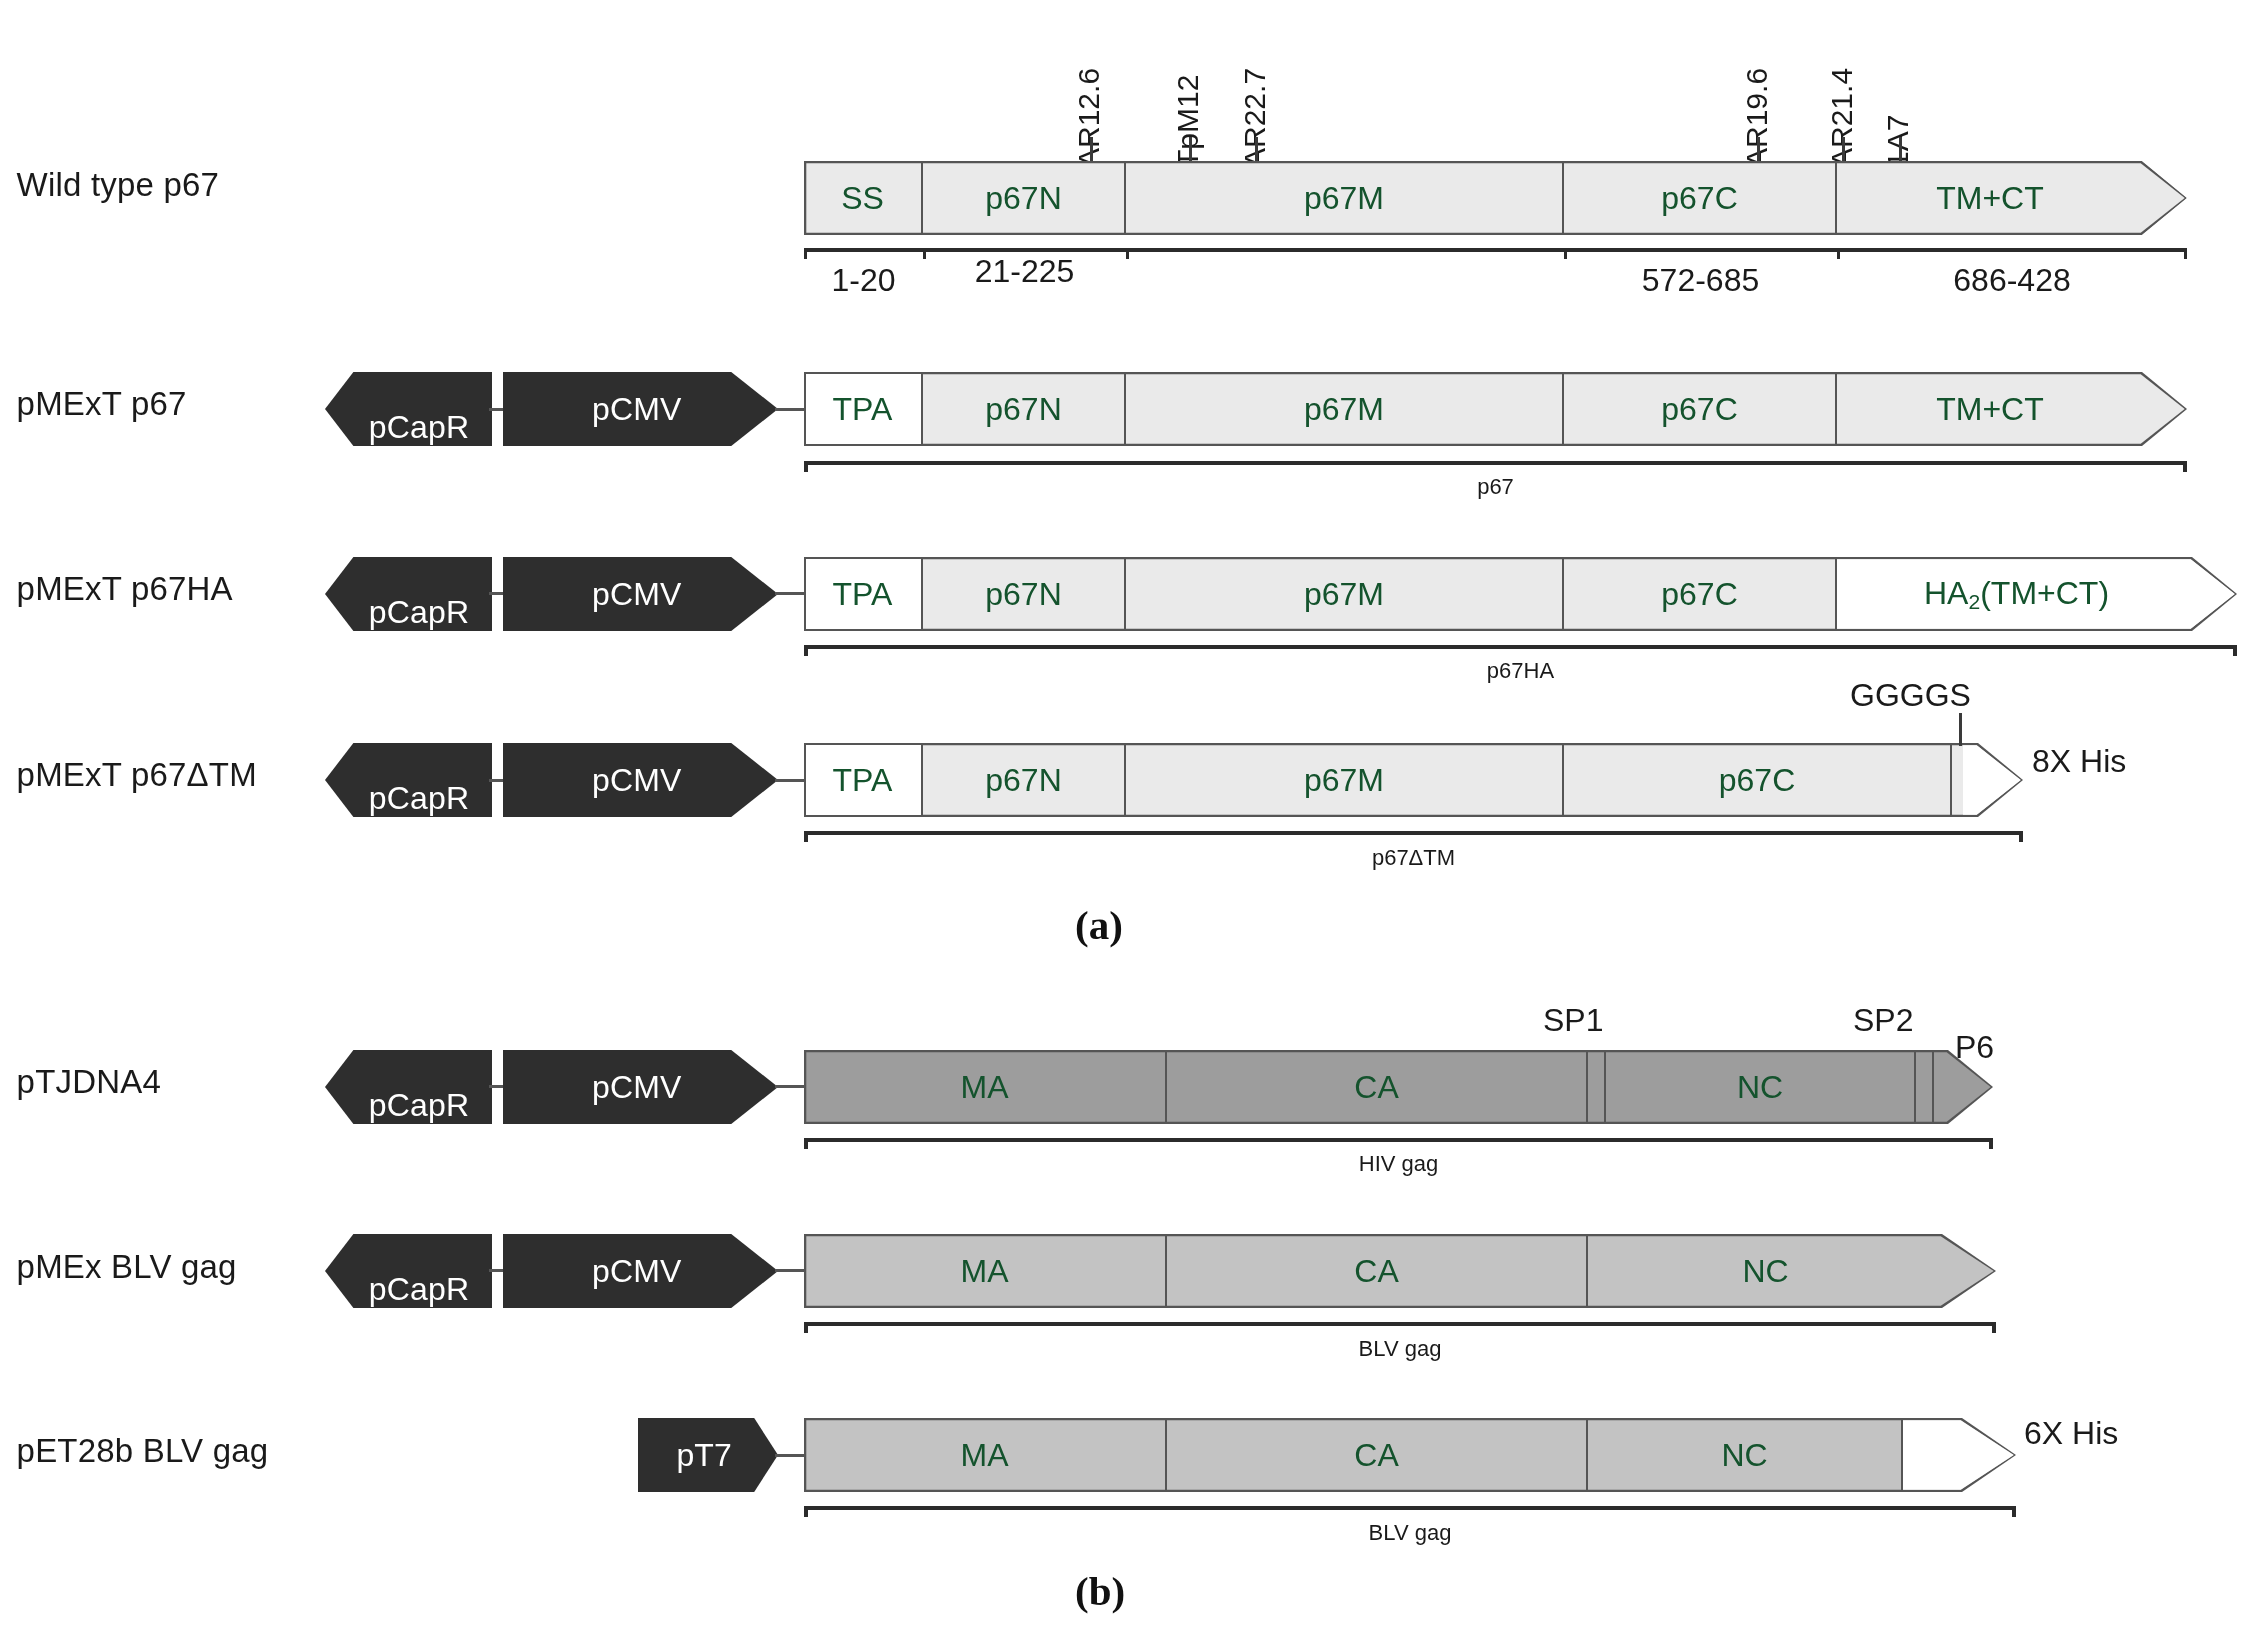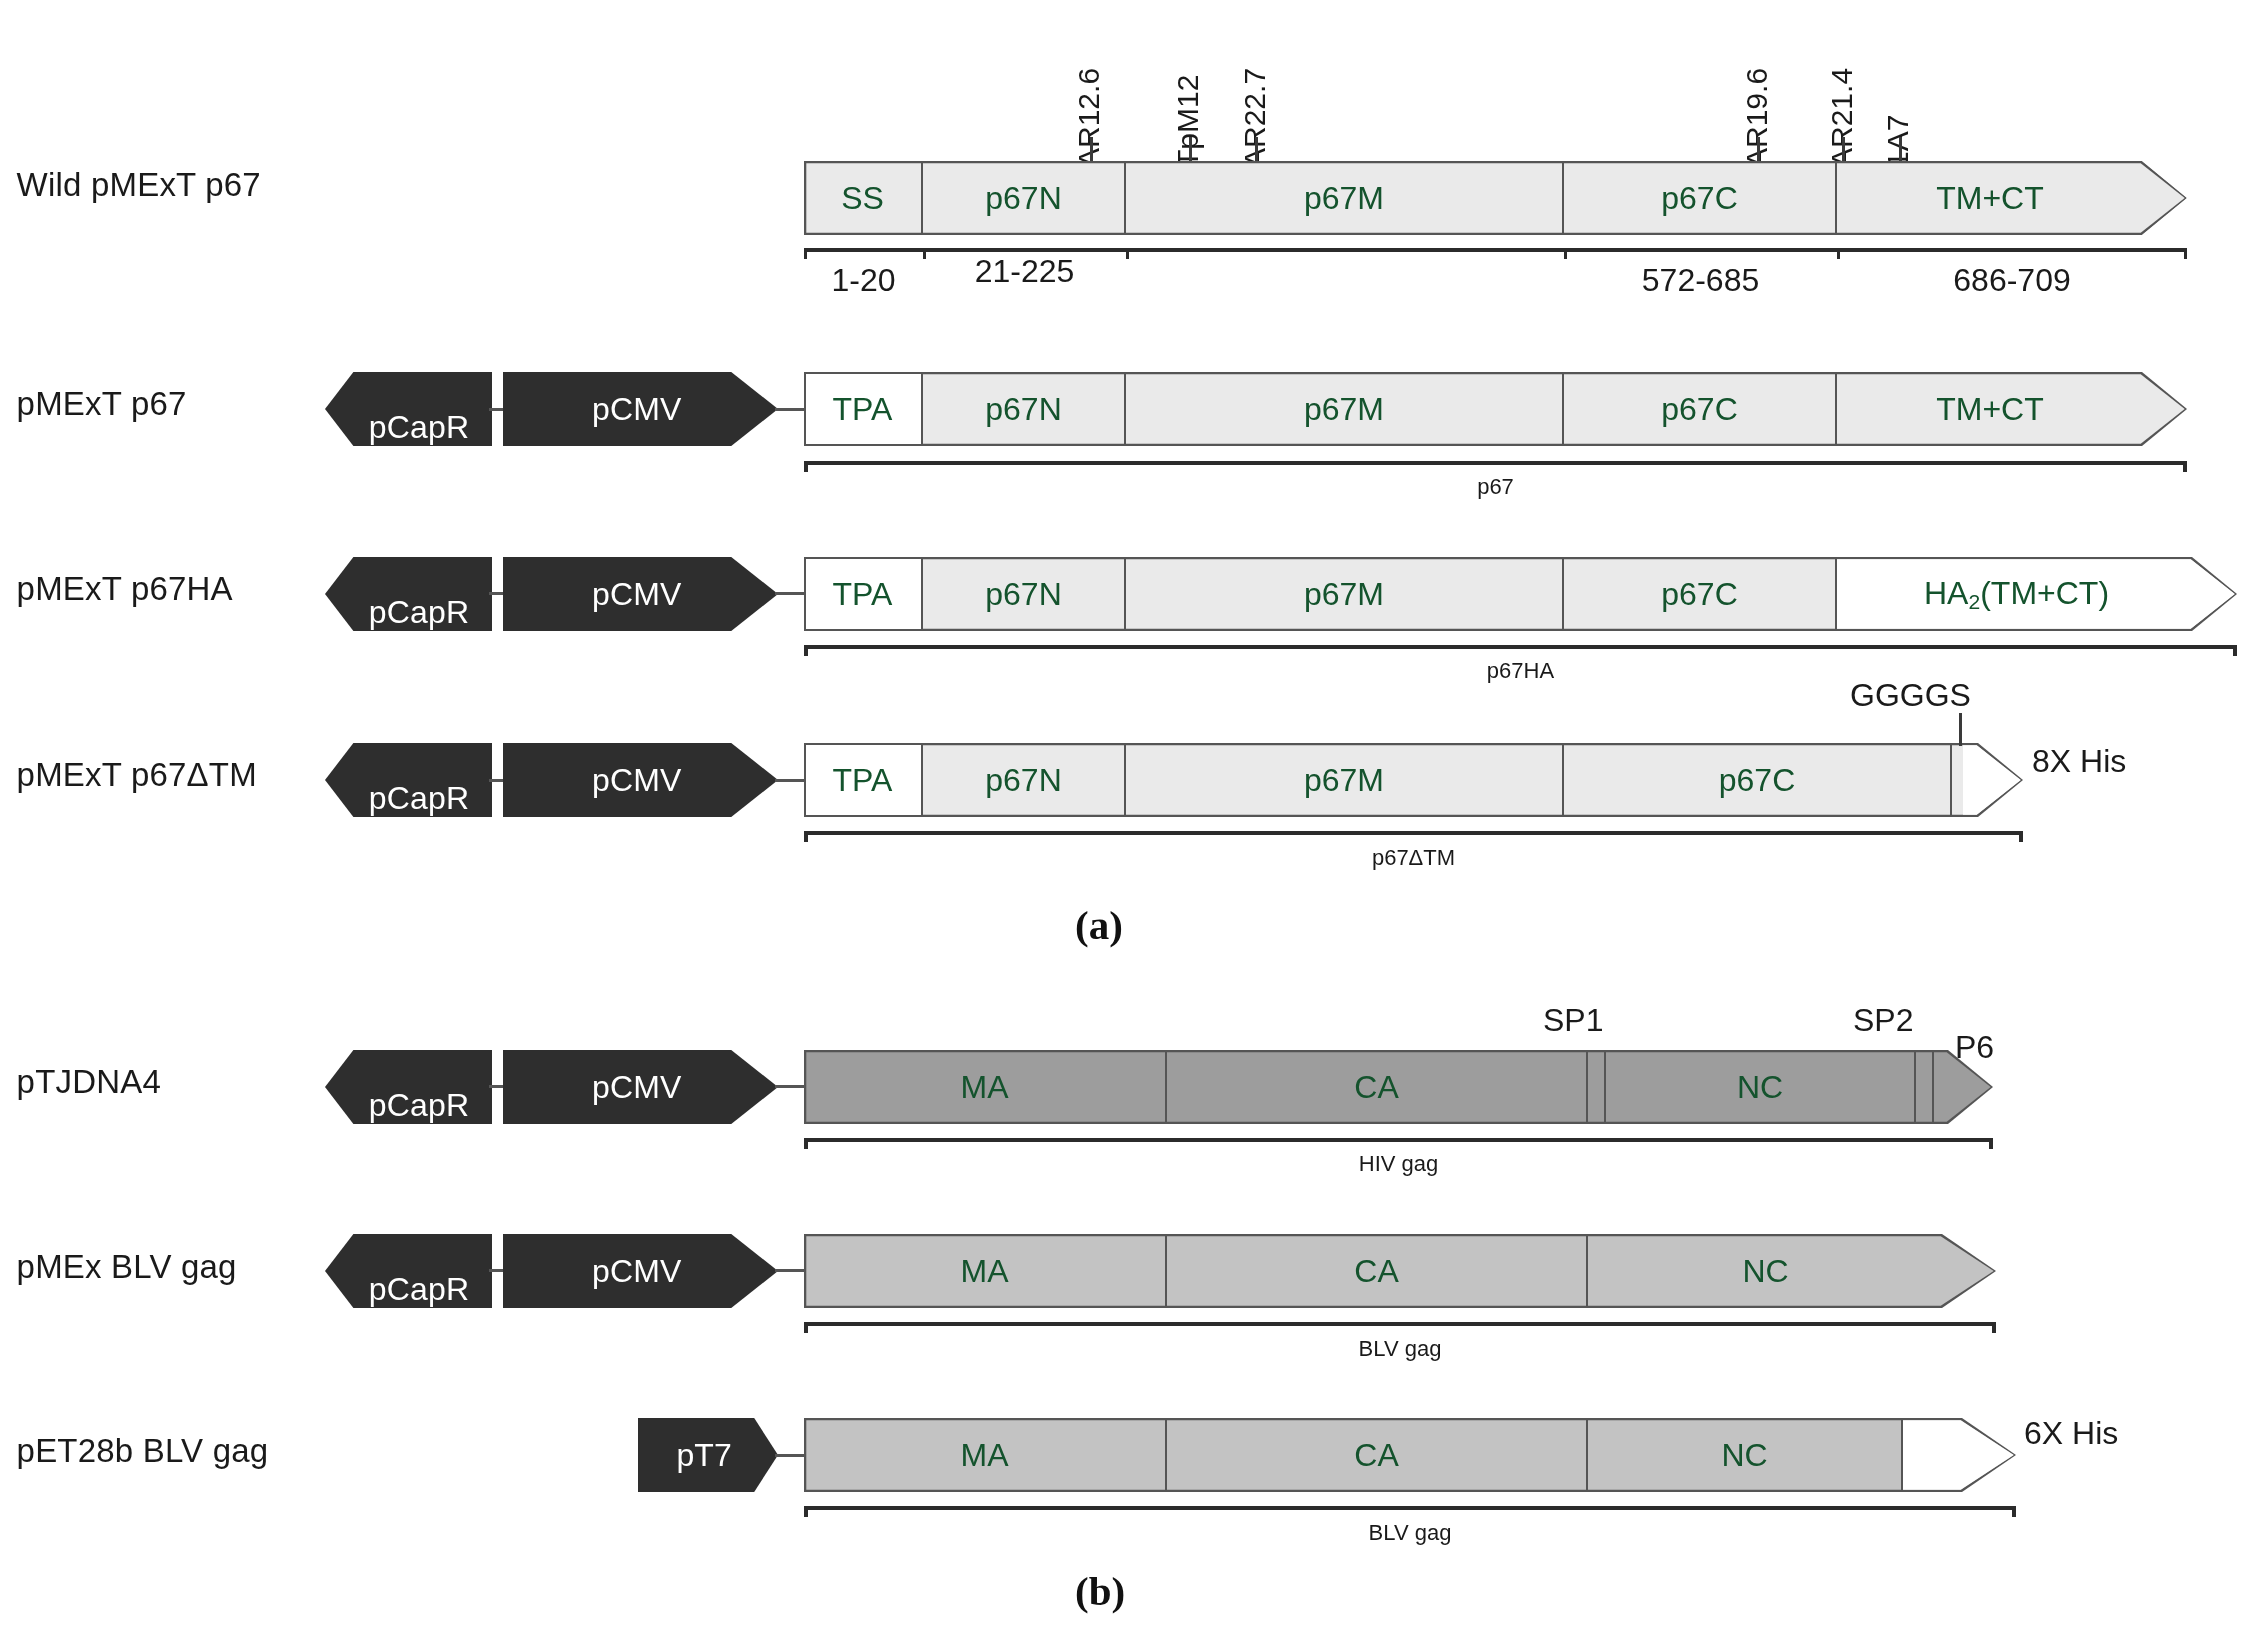--- a/index.html
+++ b/index.html
@@ -80,21 +80,21 @@
 
   <div class="vlabel" style="left:1774px;top:134px;">AR19.6</div>
   <div class="tick" style="left:1757px;top:137px;height:29px;"></div>
 
   <div class="vlabel" style="left:1859px;top:134px;">AR21.4</div>
   <div class="tick" style="left:1842px;top:137px;height:29px;"></div>
 
   <div class="vlabel" style="left:1915px;top:134px;">1A7</div>
   <div class="tick" style="left:1899px;top:137px;height:29px;"></div>
 
-  <div class="row-label" style="left:16.6px;top:166px;">Wild pMExT p67</div>
+  <div class="row-label" style="left:16.6px;top:166px;">Wild type p67</div>
 
   <div class="abs outline" style="left:804px;top:161px;width:1383px;height:74px;background:#eaeaea;
               clip-path:polygon(0 0, calc(100% - 45px) 0, 100% 50%, calc(100% - 45px) 100%, 0 100%);
               border:none;">
     <div style="position:absolute;inset:0;
                 clip-path:polygon(0 0, calc(100% - 45px) 0, 100% 50%, calc(100% - 45px) 100%, 0 100%);
                 background:#555;"></div>
     <div style="position:absolute;left:2.3px;top:2.3px;right:2.3px;bottom:2.3px;
                 clip-path:polygon(0 0, calc(100% - 44px) 0, 100% 50%, calc(100% - 44px) 100%, 0 100%);
                 background:#eaeaea;"></div>
@@ -111,21 +111,21 @@
   <div class="rtick" style="left:804px;top:248px;"></div>
   <div class="rtick" style="left:923px;top:248px;"></div>
   <div class="rtick" style="left:1126px;top:248px;"></div>
   <div class="rtick" style="left:1564px;top:248px;"></div>
   <div class="rtick" style="left:1837px;top:248px;"></div>
   <div class="rtick" style="left:2184px;top:248px;"></div>
 
   <div class="rlabel" style="left:804px;top:262px;width:119px;">1-20</div>
   <div class="rlabel" style="left:923px;top:253px;width:203px;">21-225</div>
   <div class="rlabel" style="left:1564px;top:262px;width:273px;">572-685</div>
-  <div class="rlabel" style="left:1837px;top:262px;width:350px;">686-709</div>
+  <div class="rlabel" style="left:1837px;top:262px;width:350px;">686-428</div>
 
   <div class="row-label" style="left:16.6px;top:385px;">pMExT p67</div>
 
   <div class="prom left" style="left:325px;top:372px;width:167px;height:74px;">
     <span>pCapR</span>
   </div>
   <div class="stub" style="left:489px;top:408px;width:16.6px;"></div>
   <div class="prom right" style="left:503px;top:372px;width:275px;height:74px;">
     <span>pCMV</span>
   </div>

